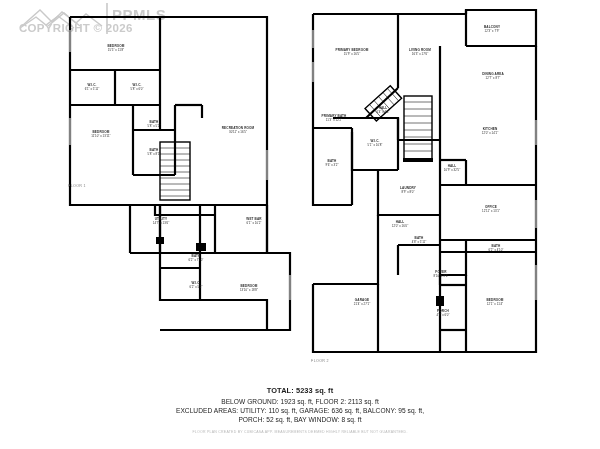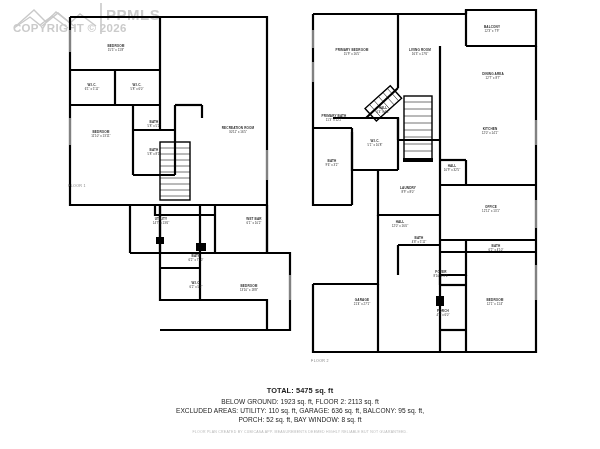--- a/index.html
+++ b/index.html
@@ -6,21 +6,21 @@
   body{
     width:600px;height:449px;
     background:#ffffff;
     font-family:"Liberation Sans", sans-serif;
     position:relative;
     overflow:hidden;
   }
   #sheet{position:absolute;inset:0;}
 
   
-  .wm{position:absolute;left:12px;top:1px;width:175px;height:34px;pointer-events:none;}
+  .wm{position:absolute;left:18px;top:1px;width:175px;height:34px;pointer-events:none;}
   .wm svg{display:block;}
 
   
   .plan{position:absolute;left:0;top:0;width:600px;height:380px;}
   .plan svg{display:block;}
 
   
   .rlabel{
     position:absolute;
     text-align:center;
@@ -358,21 +358,21 @@
     <span class="nm">PORCH</span>
     <span class="dm">4'7" x 6'0"</span>
   </div>
   <div class="rlabel" style="left:362px;top:302px;">
     <span class="nm">GARAGE</span>
     <span class="dm">21'4" x 27'1"</span>
   </div>
   <div class="floortag" style="left:320px;top:361px;">FLOOR 2</div>
 
   <div class="footer">
-    <div class="total">TOTAL: 5475 sq. ft</div>
+    <div class="total">TOTAL: 5233 sq. ft</div>
     <div class="ln">BELOW GROUND: 1923 sq. ft, FLOOR 2: 2113 sq. ft</div>
     <div class="ln">EXCLUDED AREAS: UTILITY: 110 sq. ft, GARAGE: 636 sq. ft, BALCONY: 95 sq. ft,</div>
     <div class="ln">PORCH: 52 sq. ft, BAY WINDOW: 8 sq. ft</div>
   </div>
 
   <div class="disclaim">FLOOR PLAN CREATED BY CUBICASA APP. MEASUREMENTS DEEMED HIGHLY RELIABLE BUT NOT GUARANTEED.</div>
 
 </div>
 
 </body></html>

